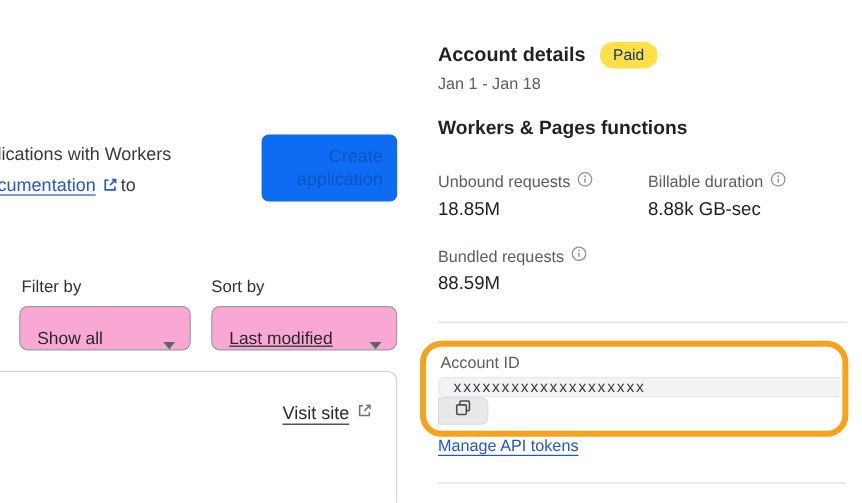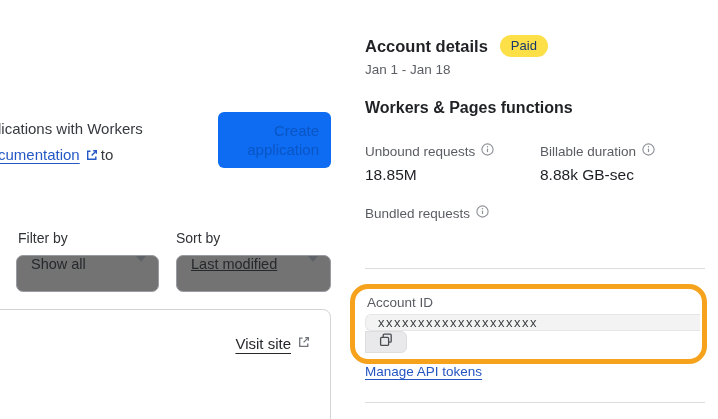--- a/index.html
+++ b/index.html
@@ -17,23 +17,23 @@
 
   .create-btn {
     position:absolute; left:218px; top:112px; width:113px; height:56px;
     background:#0d6cf2; border:none; border-radius:6px;
     color:#0b55c4; font-size:15px; line-height:19px;
     font-family:inherit; cursor:pointer; text-align:right; padding:0 12px;
   }
 
   .ctrl-label { position:absolute; top:230px; font-size:14px; color:#303236; }
   .dropdown {
-    position:absolute; top:255px; height:37px; background:#737373;
+    position:absolute; top:255px; height:37px; background:#f9a8d4;
     border:1px solid #989ba1; border-radius:7px;
-    display:flex; align-items:flex-start; justify-content:space-between;
+    display:flex; align-items:flex-end; justify-content:space-between;
     padding:0 12px 0 14px; font-size:14.5px; color:#26282c; cursor:pointer;
   }
   .caret { width:0; height:0; border-left:5px solid transparent; border-right:5px solid transparent; border-top:6px solid #5f6368; }
 
   .project-card {
     position:absolute; left:-12px; top:309px; width:343px; height:130px;
     border:1px solid #d2d4d8; border-radius:8px 8px 0 0; background:#fff;
   }
   .visit-link {
     position:absolute; top:25px; right:19px;
@@ -151,20 +151,21 @@
       </div>
       <div class="stat">
         <div class="stat-label">
             <span>Bundled requests</span>
             <span><svg width="13" height="13" viewBox="0 0 13 13" fill="none">
                 <circle cx="6.5" cy="6.5" r="5.6" stroke="#8d9096" stroke-width="1.1"></circle>
                 <rect x="5.9" y="5.6" width="1.2" height="3.6" rx="0.6" fill="#8d9096"></rect>
                 <circle cx="6.5" cy="3.8" r="0.75" fill="#8d9096"></circle>
               </svg></span>
           </div>
+        <div class="stat-value">88.59M</div>
       </div>
     </div>
 
     <div class="divider divider-1"></div>
 
     <div class="acct-id-label">Account ID</div>
     <div class="acct-id-row">
       <input class="acct-id-input" type="text" readonly="" value="xxxxxxxxxxxxxxxxxxxx" style="">
       <div class="copy-btn">
         <span><svg width="16" height="16" viewBox="0 0 16 16" fill="none" stroke="#4a4d52" stroke-width="1.3">

